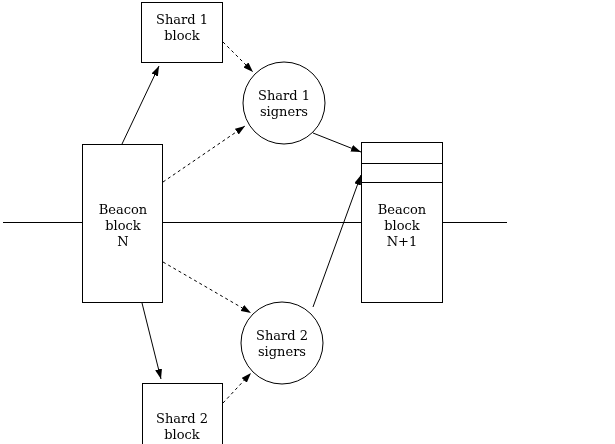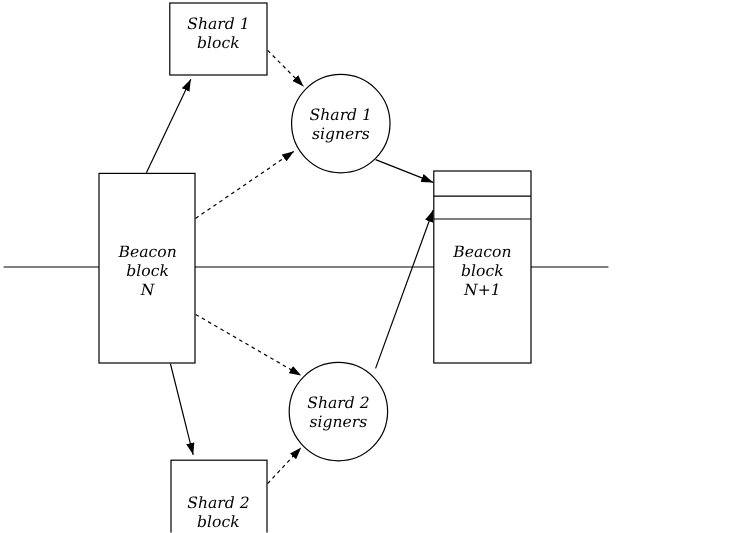--- a/index.html
+++ b/index.html
@@ -6,21 +6,20 @@
     margin: 0;
     padding: 0;
     background: #ffffff;
   }
   #canvas-wrap {
     width: 507px;
     height: 444px;
     overflow: hidden;
     background: #ffffff;
     position: relative;
-    font-style: italic;
   }
   svg {
     display: block;
   }
   .node {
     fill: #ffffff;
     stroke: #000000;
     stroke-width: 1;
   }
   .edge {

